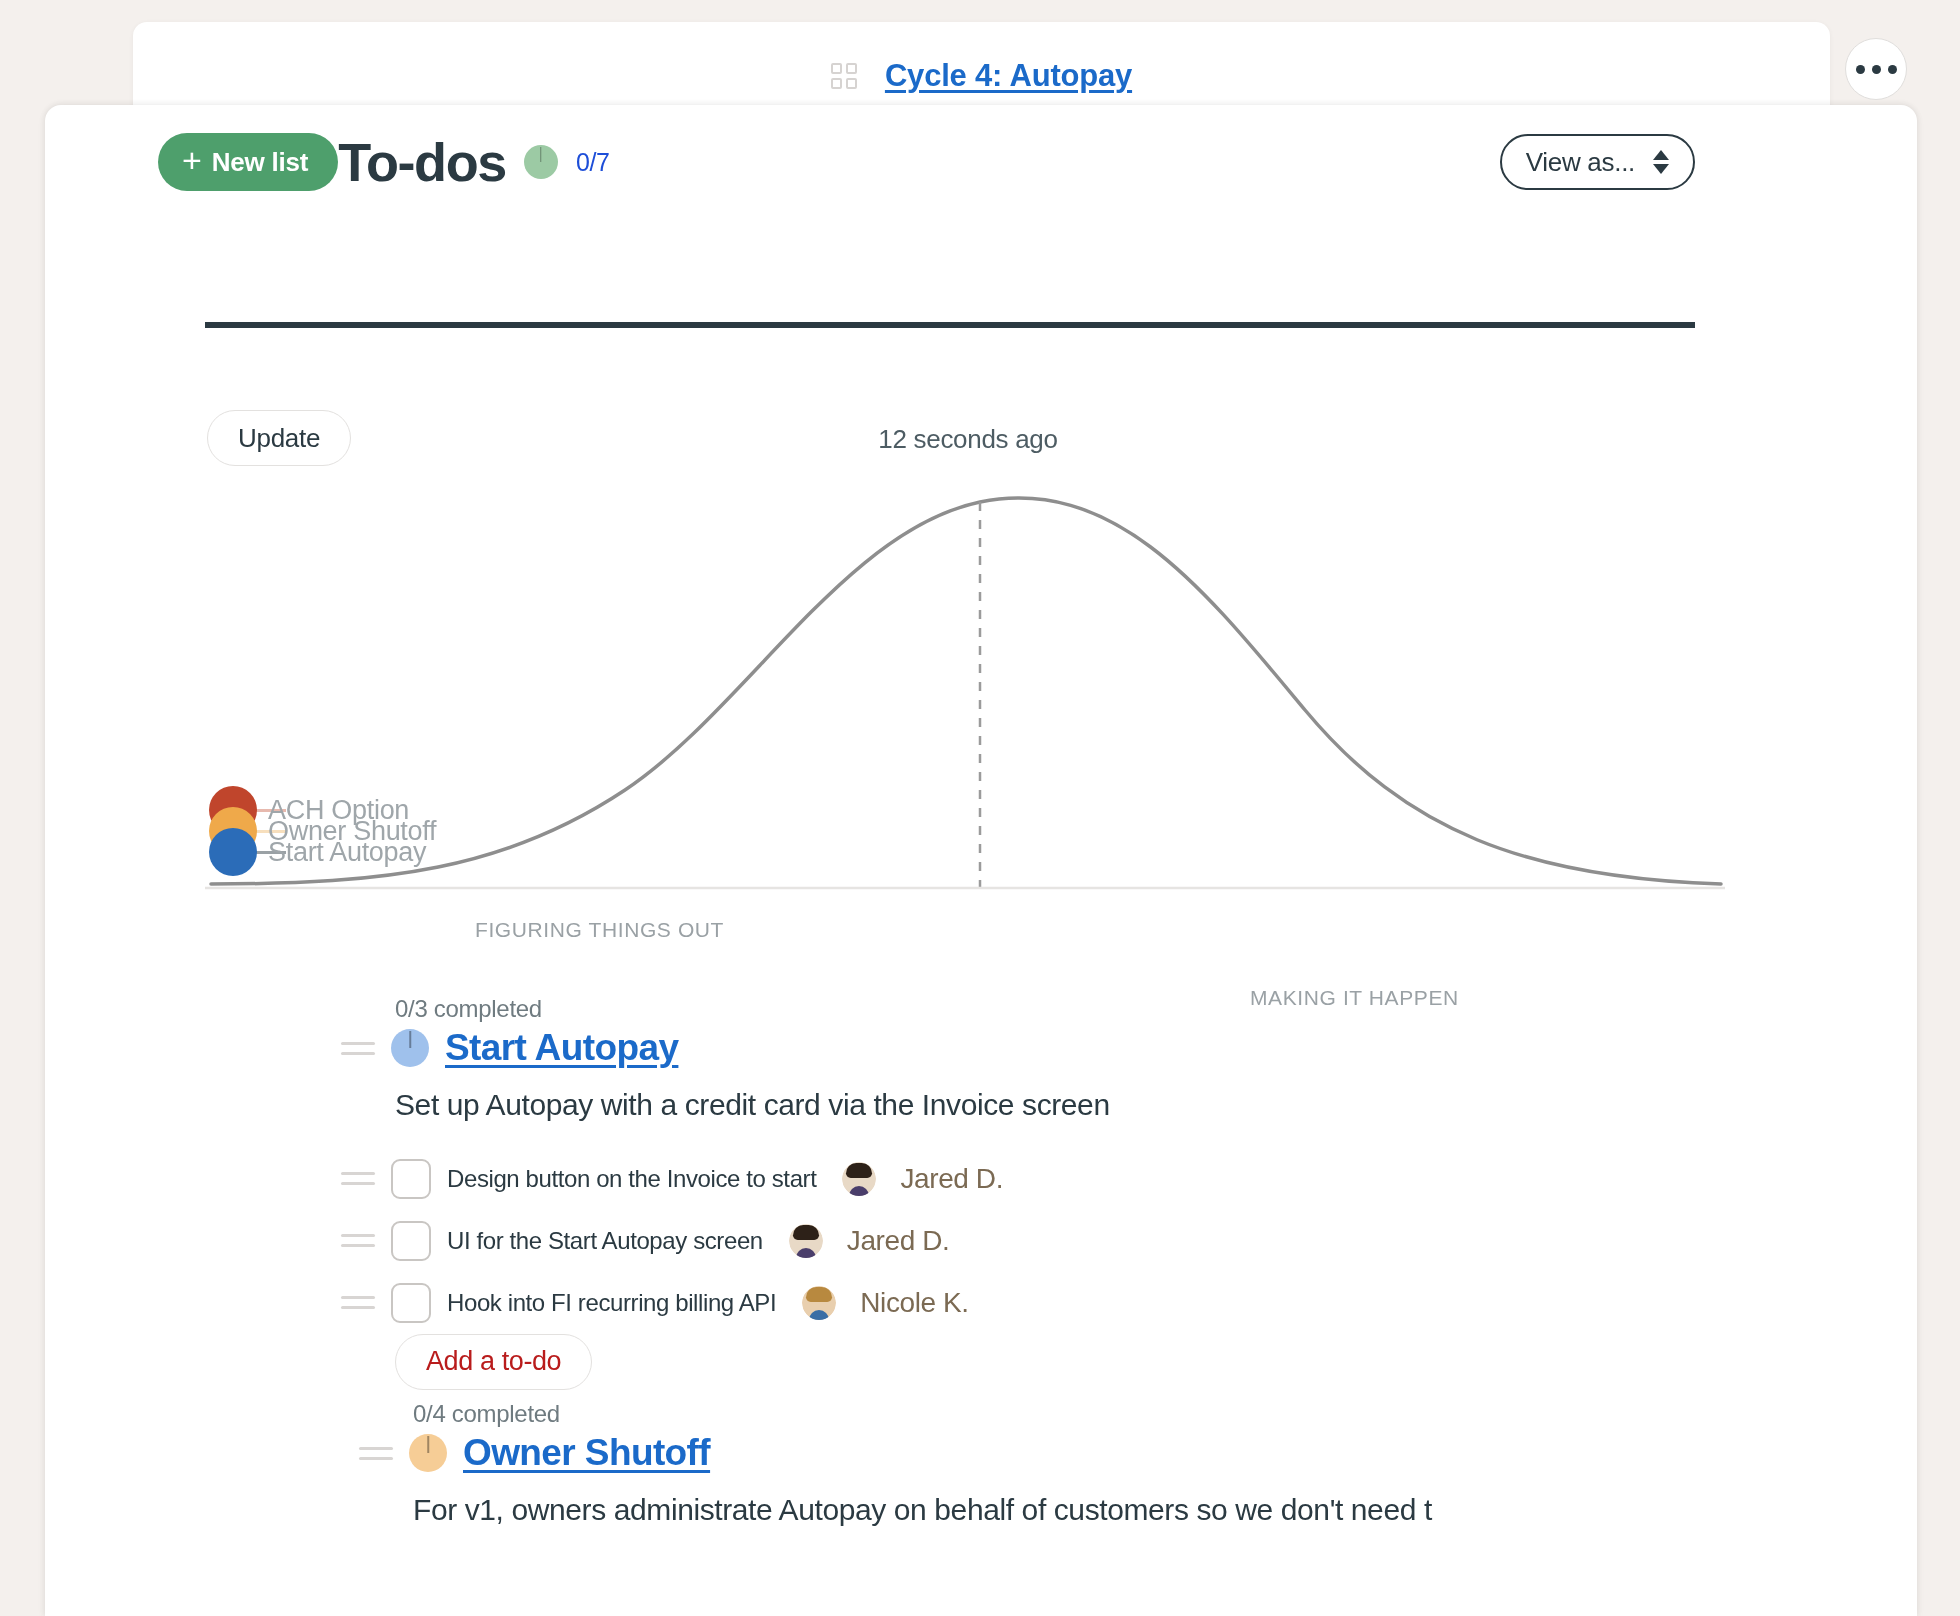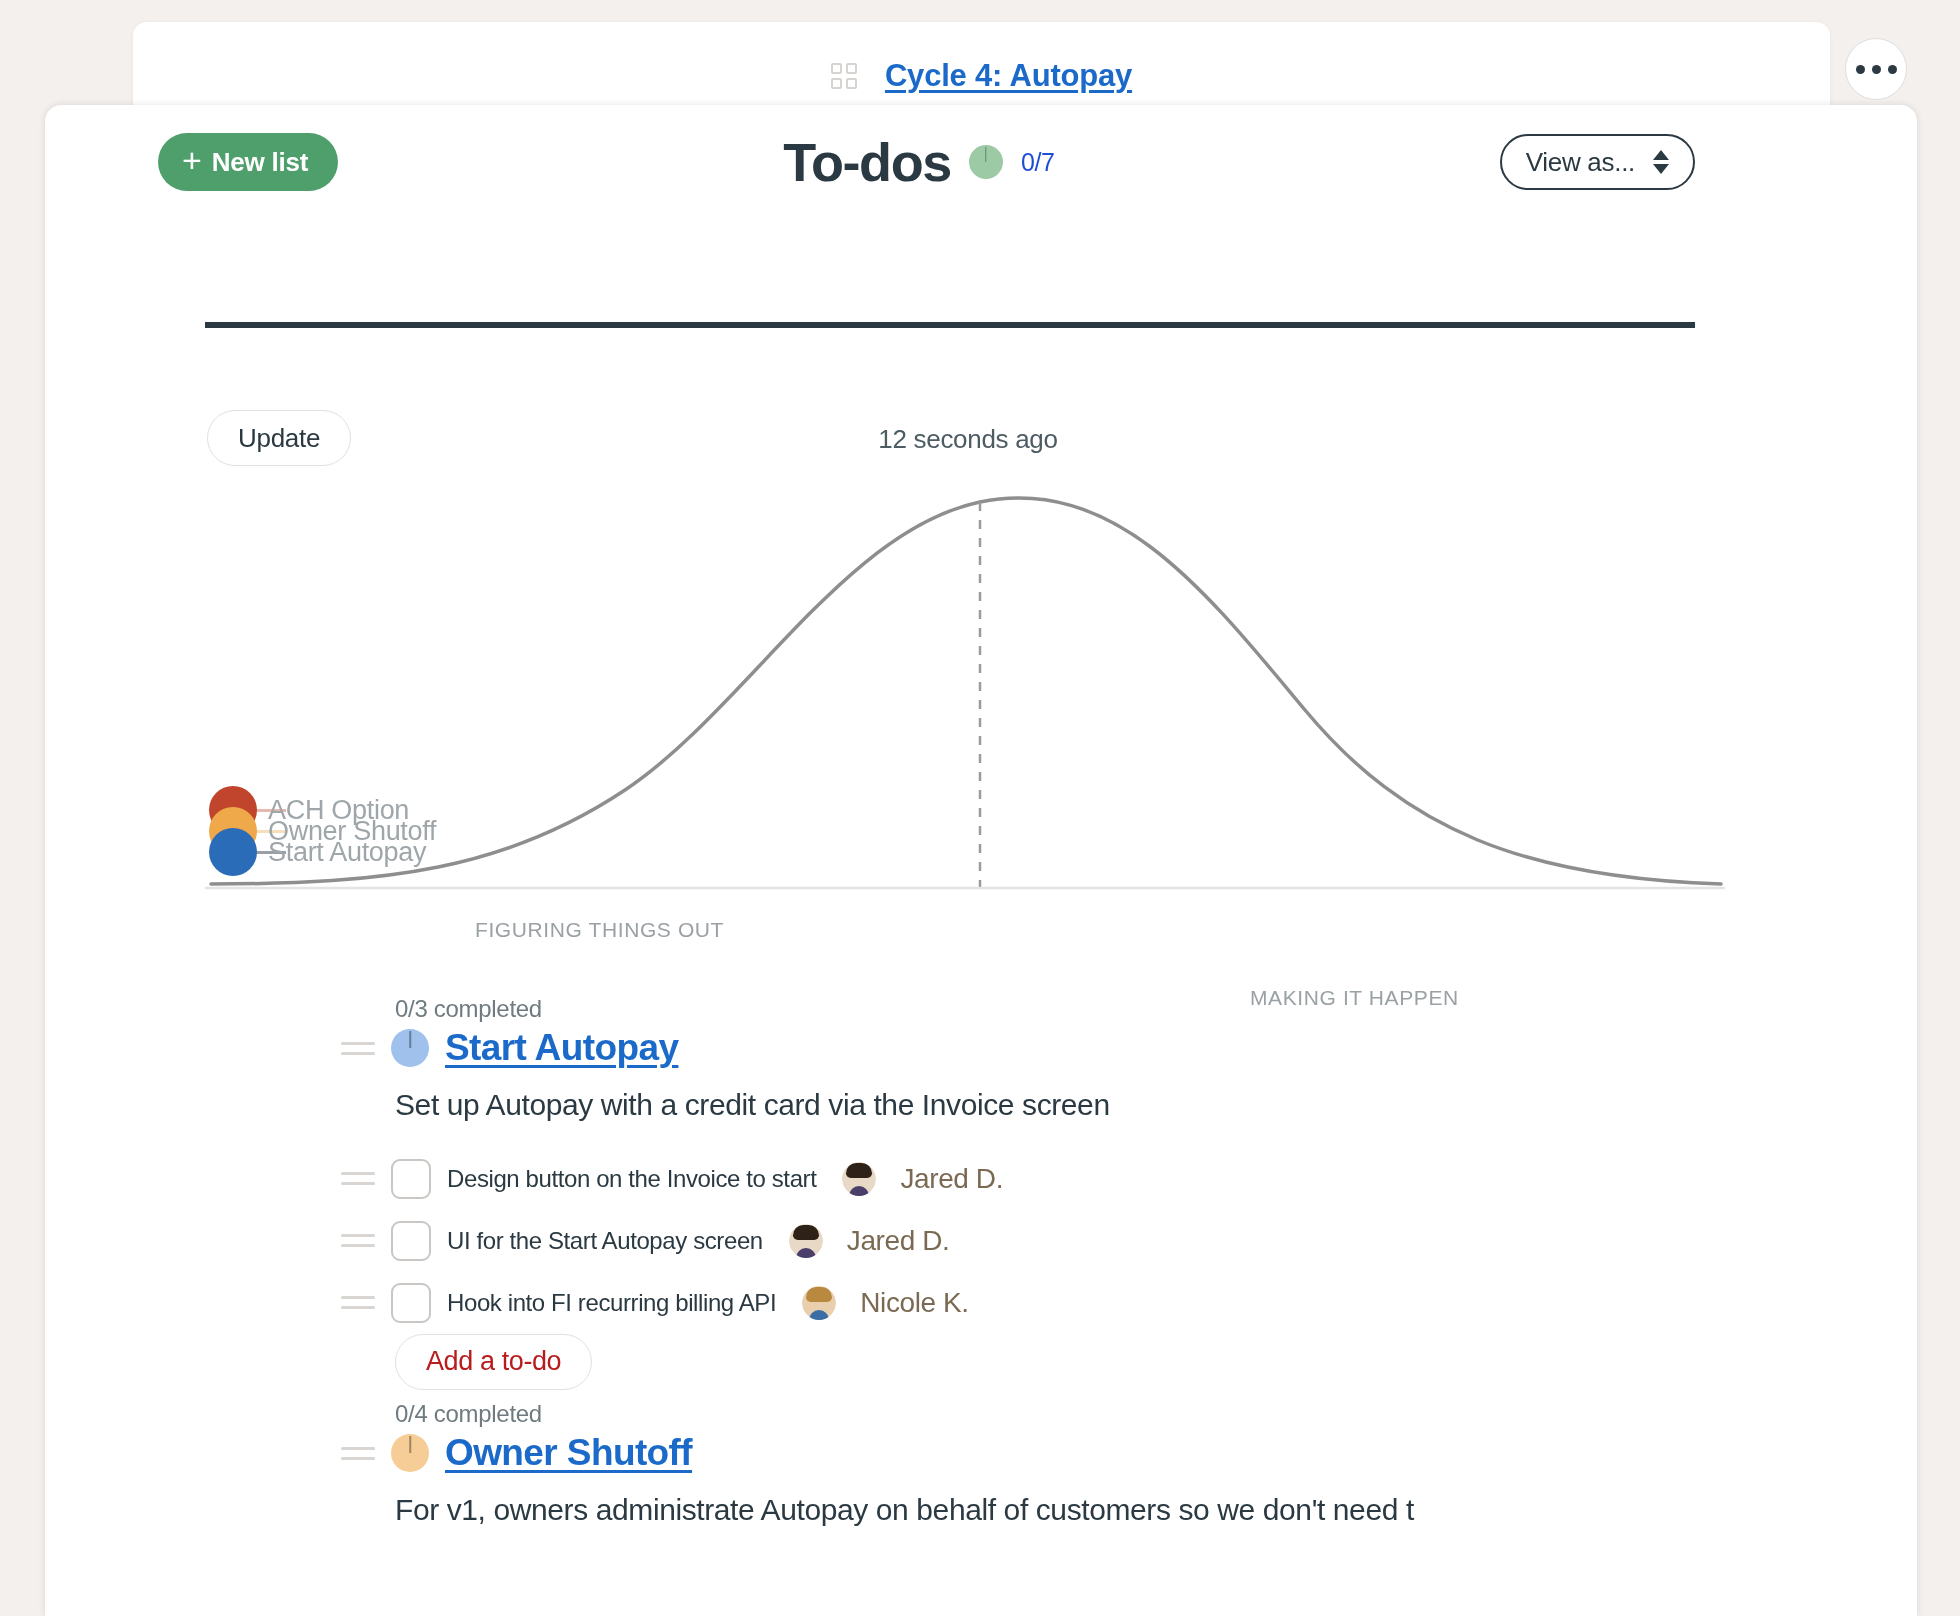--- a/index.html
+++ b/index.html
@@ -130,21 +130,21 @@
     font-weight: 400;
     line-height: 1;
     position: relative;
     top: -2px;
   }
 
   .title-block {
     flex: 1;
     display: flex;
     align-items: center;
-    justify-content: center;
+    justify-content: flex-start;
     gap: 18px;
   }
   .page-title {
     font-size: 54px;
     font-weight: 700;
     color: #2b3a42;
     letter-spacing: -1.4px;
   }
   .pie {
     width: 34px;
@@ -533,21 +533,21 @@
         <span class="hair" style="background:#b8893f;"></span>
         <span class="body" style="background:#3a6ea5;"></span>
       </span>
       <span class="assignee">Nicole K.</span>
     </div>
   </div>
 
   <button class="add-todo-btn">Add a to-do</button>
 </div>
 
-<div class="todo-list" style="left:395px; top:1400px; width:1400px;">
+<div class="todo-list" style="left:413px; top:1400px; width:1400px;">
   <div class="list-meta">0/4 completed</div>
 
   <div class="list-title-row">
     <span class="drag-handle" style="position:relative; left:-54px; margin-right:-54px;">
         <i></i>
         <i></i>
       </span>
     <span class="pie pie-lg pie-orange"></span>
     <span class="list-title">Owner Shutoff</span>
   </div>

